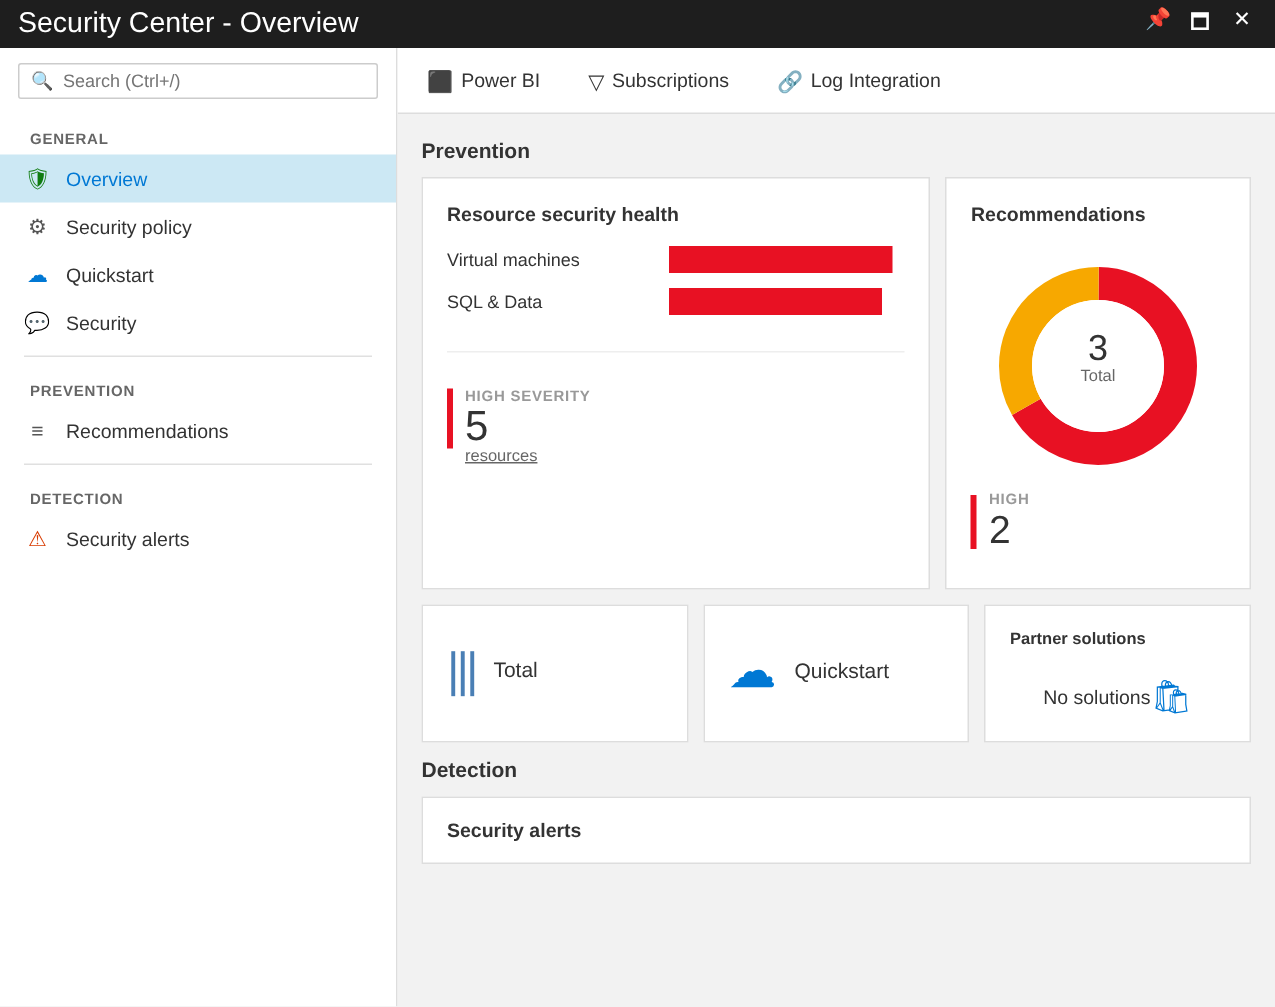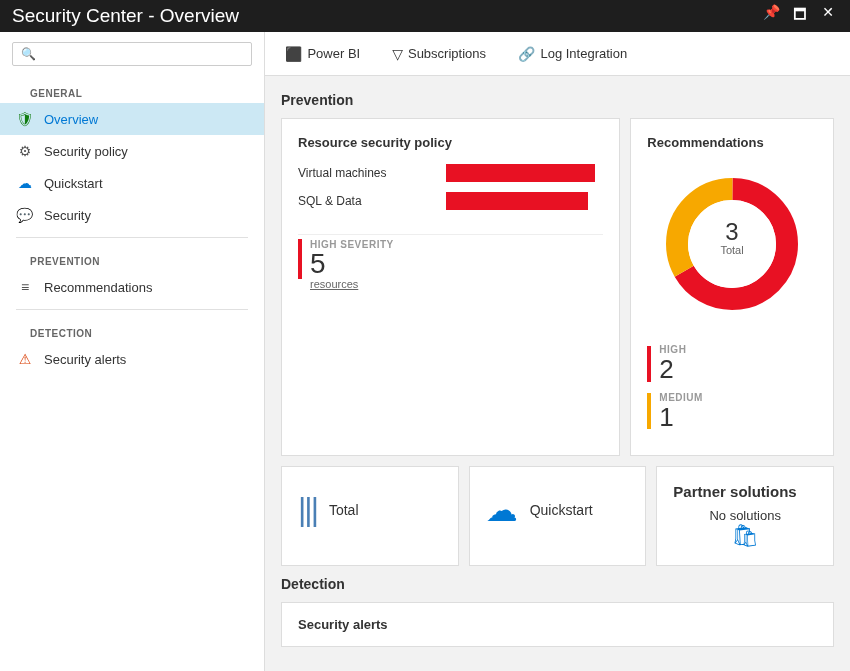--- a/index.html
+++ b/index.html
@@ -41,21 +41,21 @@
       padding: 4px 8px;
       gap: 6px;
       background: #fff;
     }
     .search-icon { color: #888; font-size: 12px; }
     .search-input { border: none; outline: none; font-size: 12px; color: #555; width: 100%; background: transparent; }
     .sidebar-section-label {
       font-size: 10px;
       font-weight: 600;
       color: #666;
-      padding: 12px 30px 4px;
+      padding: 12px 20px 4px;
       letter-spacing: 0.5px;
     }
     .sidebar-item {
       display: flex;
       align-items: center;
       padding: 8px 16px;
       cursor: pointer;
       gap: 10px;
       color: #333;
       font-size: 13px;
@@ -130,51 +130,51 @@
     .resource-row { display: flex; align-items: center; margin-bottom: 10px; gap: 28px; }
     .resource-label { width: 120px; font-size: 12px; color: #333; flex-shrink: 0; }
     .resource-bar-container { flex: 1; height: 18px; }
     .resource-bar { height: 100%; background: #e81123; }
 
     .severity-badge {
       margin-top: 24px;
       display: flex;
       align-items: flex-start;
       gap: 8px;
-      padding-top: 4px;
+      padding-top: 24px;
       border-top: 1px solid #eee;
     }
     .severity-bar-indicator { width: 4px; height: 40px; background: #e81123; flex-shrink: 0; }
     .severity-text-block { display: flex; flex-direction: column; }
     .severity-label { font-size: 10px; font-weight: 600; color: #999; letter-spacing: 0.5px; }
     .severity-count { font-size: 28px; font-weight: 300; color: #333; line-height: 1; }
     .severity-sub { font-size: 11px; color: #666; text-decoration: underline; }
 
     
     .donut-container { display: flex; flex-direction: column; align-items: center; }
     .donut-svg { width: 160px; height: 160px; }
 
-    .rec-stats { margin-top: 20px; width: 100%; }
+    .rec-stats { margin-top: 4px; width: 100%; }
     .rec-stat-row { display: flex; align-items: center; gap: 8px; margin-bottom: 8px; }
     .rec-stat-bar { width: 4px; height: 36px; flex-shrink: 0; }
     .rec-stat-bar.high { background: #e81123; }
     .rec-stat-bar.medium { background: #f7a800; }
     .rec-stat-info { display: flex; flex-direction: column; }
     .rec-stat-level { font-size: 10px; font-weight: 600; color: #999; letter-spacing: 0.5px; }
     .rec-stat-num { font-size: 26px; font-weight: 300; color: #333; line-height: 1.1; }
 
     
     .bottom-cards-row { display: flex; gap: 10px; margin-bottom: 10px; }
     .card-third { flex: 1; }
 
     .policy-card-content { display: flex; align-items: center; gap: 12px; padding: 8px 0; }
     .policy-icon { font-size: 28px; color: #555; }
     .policy-label { font-size: 14px; color: #333; font-weight: 400; }
-    .partner-title { font-size: 15px; font-weight: 600; color: #333; margin-bottom: 8px; }
-    .partner-no-solution { display: flex; align-items: center; justify-content: center; flex-direction: column; }
+    .partner-title { font-size: 11px; font-weight: 600; color: #333; margin-bottom: 20px; }
+    .partner-no-solution { display: flex; align-items: center; justify-content: center; }
     .partner-no-text { font-size: 13px; color: #333; }
     .partner-bag-icon { font-size: 22px; color: #0078d4; }
 
     
     .detection-section { margin-top: 0; }
     .detection-header { font-size: 14px; font-weight: 600; color: #333; margin-bottom: 10px; }
     .detection-card { background: #fff; border: 1px solid #ddd; padding: 14px 16px; }
     .detection-card-title { font-size: 13px; font-weight: 600; color: #333; }
 
     
@@ -192,20 +192,21 @@
     <span class="title-bar-btn">🗖</span>
     <span class="title-bar-btn">✕</span>
   </div>
 </div>
 
 <div class="app-container">
 
   <div class="sidebar">
     <div class="search-box">
       <span class="search-icon">🔍</span>
+      <input class="search-input" type="text" placeholder="Search (Ctrl+/)" style="">
     </div>
 
     <div class="sidebar-section-label">GENERAL</div>
 
     <div class="sidebar-item active">
       <span class="sidebar-icon icon-overview">🛡</span>
       <span>Overview</span>
     </div>
     <div class="sidebar-item">
       <span class="sidebar-icon icon-policy">⚙</span>
@@ -254,21 +255,21 @@
       </div>
     </div>
 
     <div class="content-area">
 
       <div class="section-header">Prevention</div>
 
       <div class="cards-row">
 
         <div class="card card-large">
-          <div class="card-title">Resource security policy</div>
+          <div class="card-title">Resource security health</div>
 
           <div class="resource-row">
             <span class="resource-label">Virtual machines</span>
             <div class="resource-bar-container">
               <div class="resource-bar" style="width: 95%;"></div>
             </div>
           </div>
           <div class="resource-row">
             <span class="resource-label">SQL &amp; Data</span>
             <div class="resource-bar-container">
@@ -301,27 +302,20 @@
           </div>
 
           <div class="rec-stats">
             <div class="rec-stat-row">
               <div class="rec-stat-bar high"></div>
               <div class="rec-stat-info">
                 <span class="rec-stat-level">HIGH</span>
                 <span class="rec-stat-num">2</span>
               </div>
             </div>
-            <div class="rec-stat-row">
-              <div class="rec-stat-bar medium"></div>
-              <div class="rec-stat-info">
-                <span class="rec-stat-level">MEDIUM</span>
-                <span class="rec-stat-num">1</span>
-              </div>
-            </div>
           </div>
         </div>
       </div>
 
       <div class="bottom-cards-row">
 
         <div class="card card-third" style="cursor:pointer;">
           <div class="policy-card-content">
             <span class="policy-icon" style="font-size:32px; color:#4a7fb5; letter-spacing:-2px;">|||</span>
             <span class="policy-label">Total</span>

